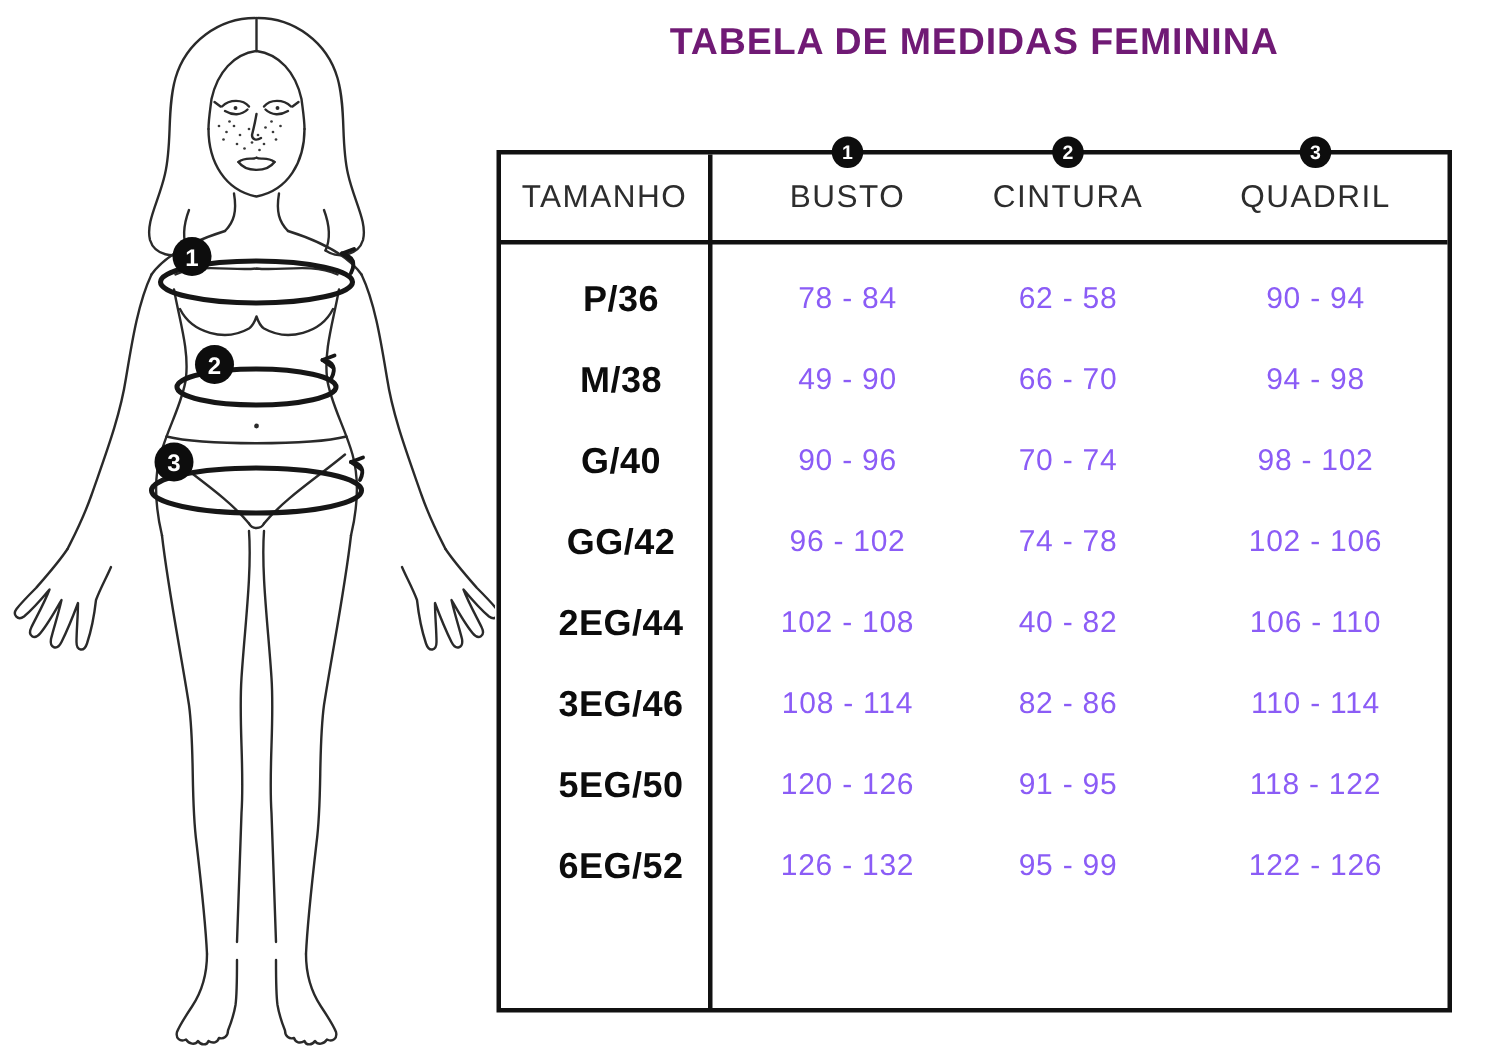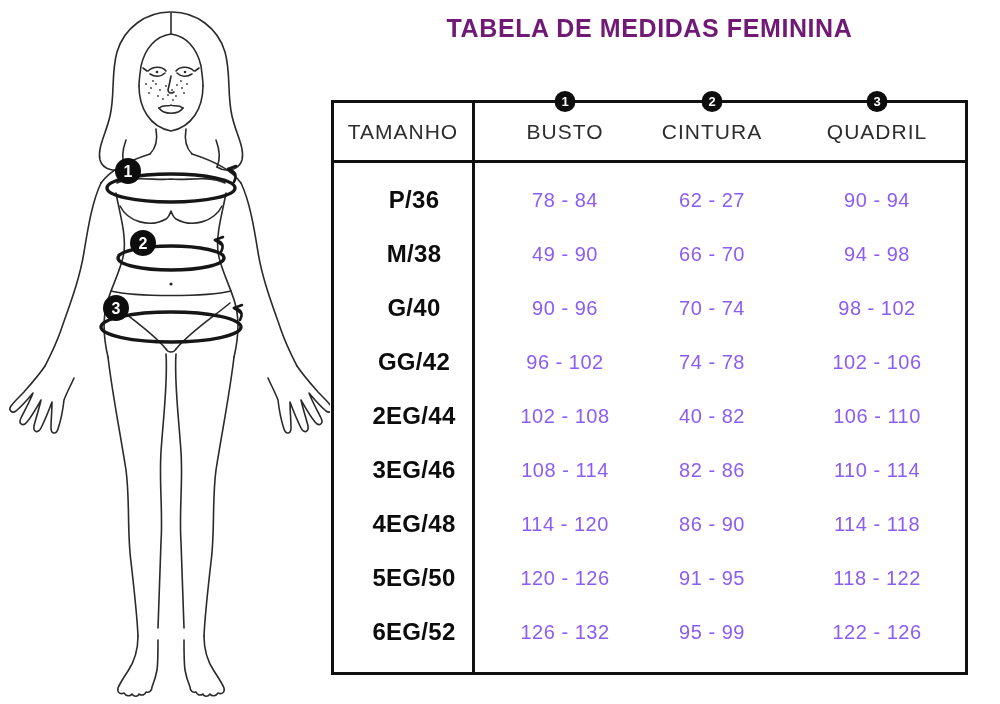--- a/index.html
+++ b/index.html
@@ -172,21 +172,21 @@
       <div class="hcell size-h">TAMANHO</div>
       <div class="hcell m c1">BUSTO</div>
       <div class="hcell m c3">QUADRIL</div>
       <div class="hcell m c2">CINTURA</div>
     </div>
 
     <div class="rows">
       <div class="row">
         <div class="size-cell">P/36</div>
         <span class="val c1">78 - 84</span>
-        <span class="val c2">62 - 27</span>
+        <span class="val c2">62 - 58</span>
         <span class="val c3">90 - 94</span>
       </div>
       <div class="row">
         <div class="size-cell">M/38</div>
         <span class="val c1">49 - 90</span>
         <span class="val c2">66 - 70</span>
         <span class="val c3">94 - 98</span>
       </div>
       <div class="row">
         <div class="size-cell">G/40</div>
@@ -206,26 +206,20 @@
         <span class="val c2">40 - 82</span>
         <span class="val c3">106 - 110</span>
       </div>
       <div class="row">
         <div class="size-cell">3EG/46</div>
         <span class="val c1">108 - 114</span>
         <span class="val c2">82 - 86</span>
         <span class="val c3">110 - 114</span>
       </div>
       <div class="row">
-        <div class="size-cell">4EG/48</div>
-        <span class="val c1">114 - 120</span>
-        <span class="val c2">86 - 90</span>
-        <span class="val c3">114 - 118</span>
-      </div>
-      <div class="row">
         <div class="size-cell">5EG/50</div>
         <span class="val c1">120 - 126</span>
         <span class="val c2">91 - 95</span>
         <span class="val c3">118 - 122</span>
       </div>
       <div class="row">
         <div class="size-cell">6EG/52</div>
         <span class="val c1">126 - 132</span>
         <span class="val c2">95 - 99</span>
         <span class="val c3">122 - 126</span>

